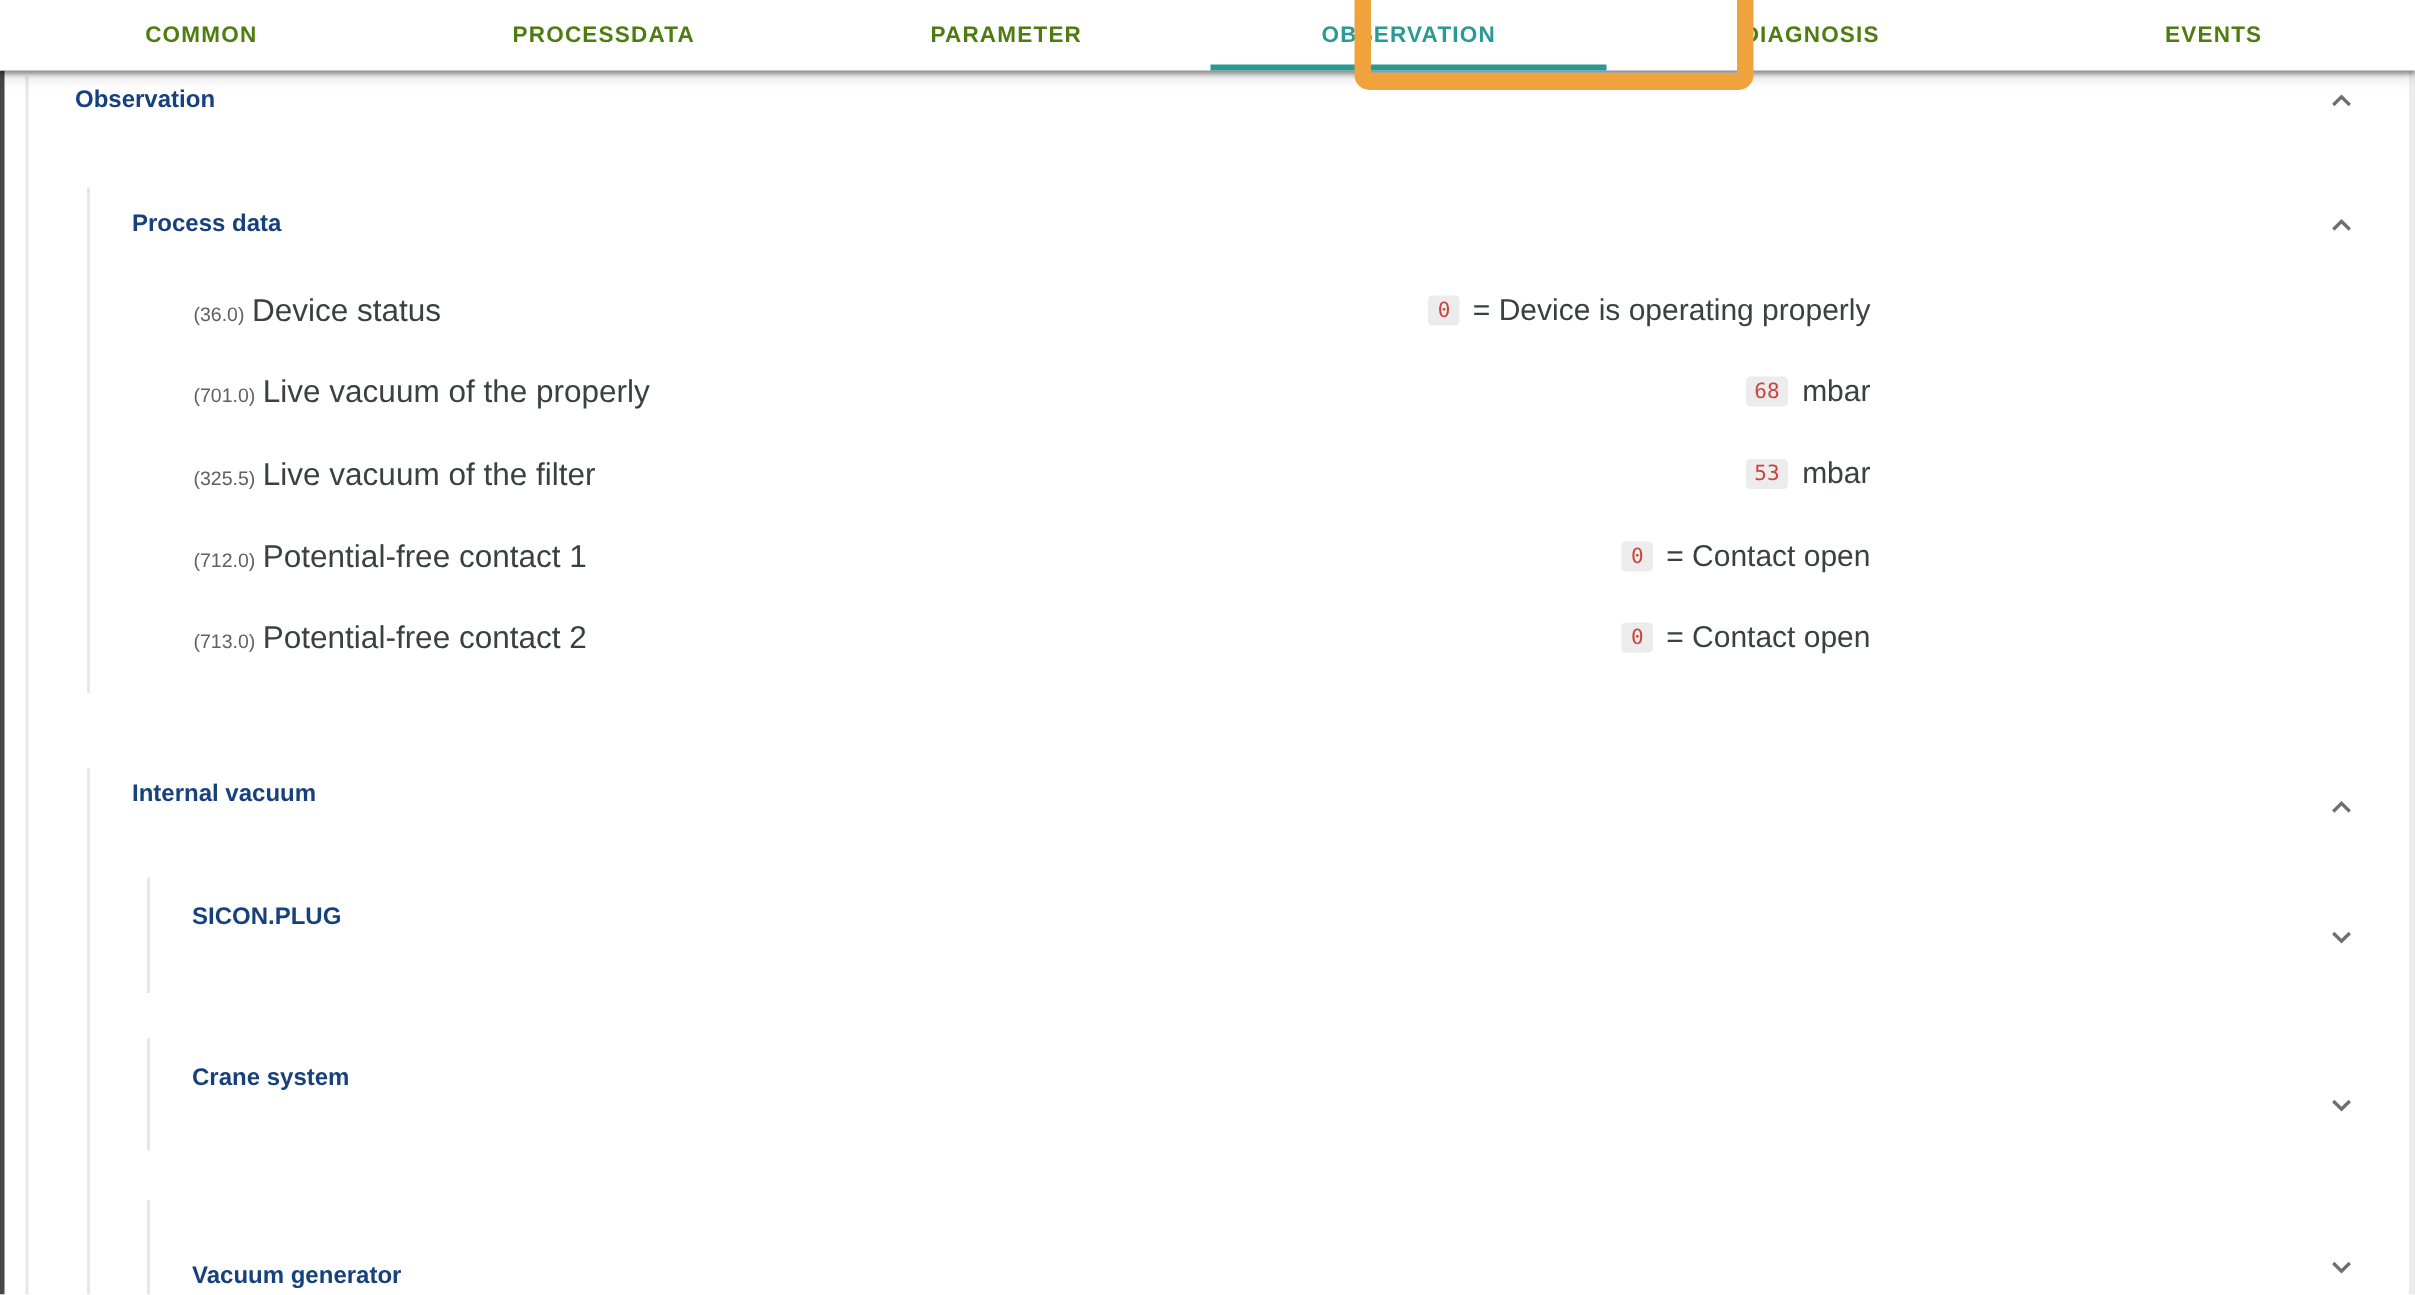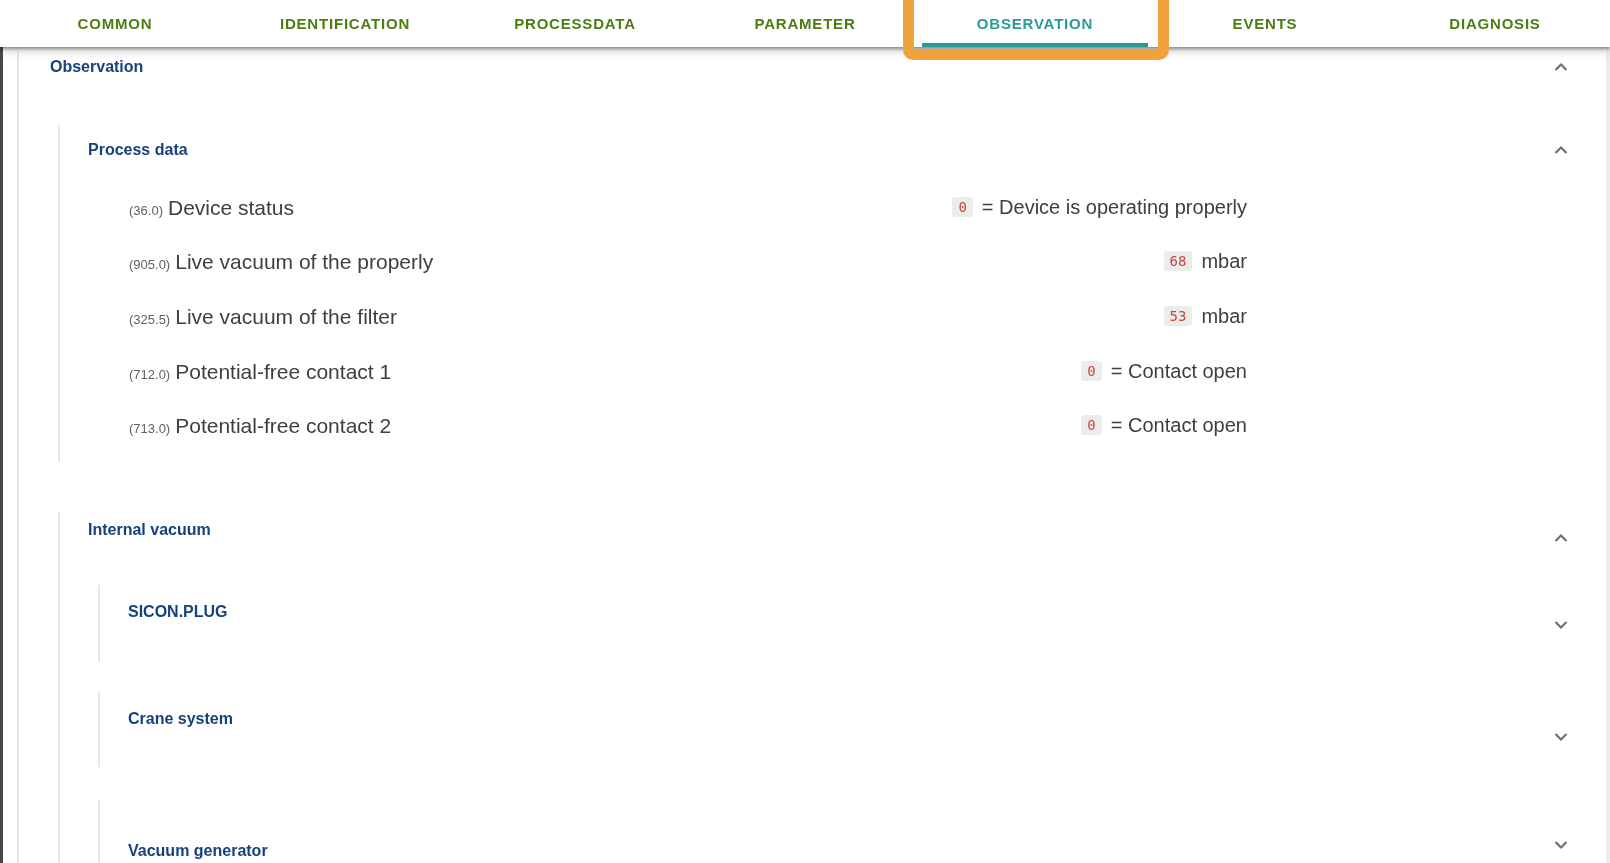--- a/index.html
+++ b/index.html
@@ -87,41 +87,37 @@
 </style>
 </head>
 <body>
 
 <div class="tabbar">
   <div class="tab">
     <span>COMMON</span>
 
   </div>
   <div class="tab">
-    <span>IDENTIFICATION</span>
-
-  </div>
-  <div class="tab">
     <span>PROCESSDATA</span>
 
   </div>
   <div class="tab">
     <span>PARAMETER</span>
 
   </div>
   <div class="tab active">
     <span>OBSERVATION</span>
     <div class="inkbar"></div>
   </div>
   <div class="tab">
+    <span>DIAGNOSIS</span>
+
+  </div>
+  <div class="tab">
     <span>EVENTS</span>
-
-  </div>
-  <div class="tab">
-    <span>DIAGNOSIS</span>
 
   </div>
 </div>
 
 <div class="annotation-box"></div>
 
 <div class="content">
 
   <div class="window-edge"></div>
   <div class="scrollbar-strip"></div>
@@ -152,21 +148,21 @@
       <span class="pid">(36.0)</span>
       <span class="pname">Device status</span>
     </div>
     <div class="pvalue">
       <span class="badge">0</span>
       <span class="vtext">= Device is operating properly</span>
     </div>
   </div>
   <div class="prow r-1">
     <div class="plabel">
-      <span class="pid">(905.0)</span>
+      <span class="pid">(701.0)</span>
       <span class="pname">Live vacuum of the properly</span>
     </div>
     <div class="pvalue">
       <span class="badge">68</span>
       <span class="vtext">mbar</span>
     </div>
   </div>
   <div class="prow r-2">
     <div class="plabel">
       <span class="pid">(325.5)</span>

